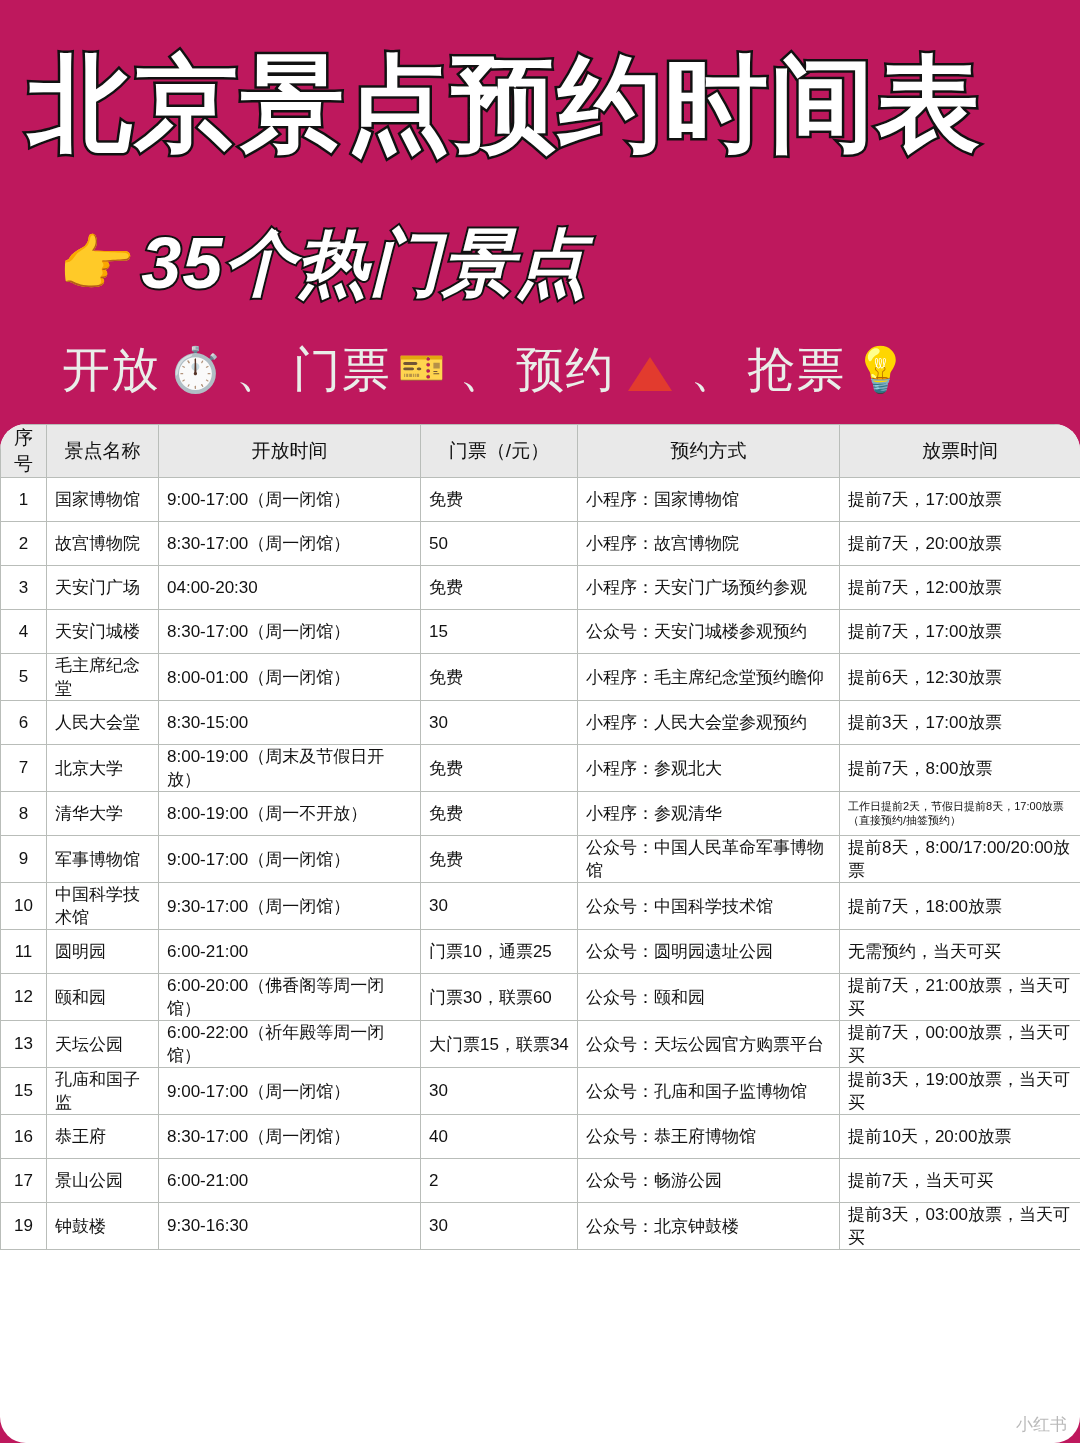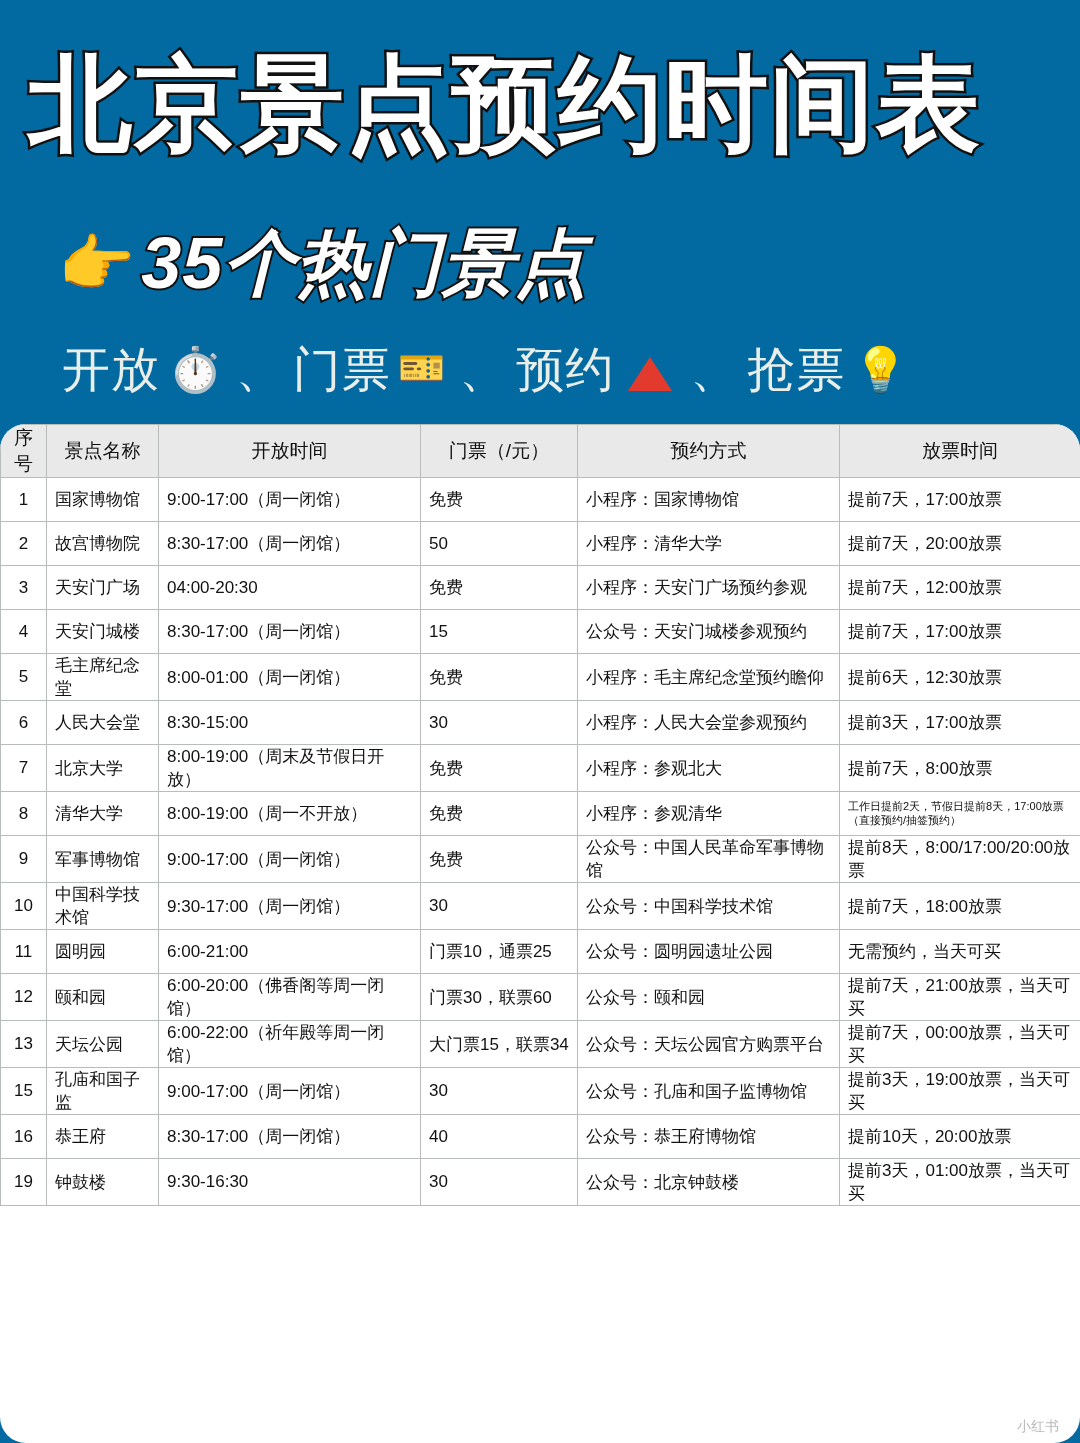--- a/index.html
+++ b/index.html
@@ -10,21 +10,21 @@
     width: 1080px;
     height: 1443px;
     background: #2e4a3e;
     font-family: "Liberation Sans", sans-serif;
     overflow: hidden;
   }
   .page {
     position: relative;
     width: 1080px;
     height: 1443px;
-    background: #0369a1;
+    background: #be185d;
     display: flex;
     flex-direction: column;
   }
   
   .header {
     padding: 48px 28px 0 28px;
   }
   .main-title {
     font-size: 104px;
     line-height: 1.08;
@@ -116,23 +116,23 @@
   td.c-idx { text-align: center; }
   col.c0 { width: 46px; }
   col.c1 { width: 112px; }
   col.c2 { width: 262px; }
   col.c3 { width: 157px; }
   col.c4 { width: 262px; }
   col.c5 { width: 241px; }
   td.small { font-size: 11px; line-height: 1.25; }
   .watermark {
     position: absolute;
-    right: 16px;
+    right: 8px;
     bottom: 6px;
-    font-size: 14px;
+    font-size: 17px;
     color: #b9b9b9;
     background: rgba(255,255,255,0.5);
     padding: 1px 5px;
     border-radius: 3px;
   }
 </style>
 </head>
 <body>
 
 <div class="page">
@@ -187,21 +187,21 @@
             <td>9:00-17:00（周一闭馆）</td>
             <td>免费</td>
             <td>小程序：国家博物馆</td>
             <td>提前7天，17:00放票</td>
           </tr>
           <tr>
             <td class="c-idx">2</td>
             <td>故宫博物院</td>
             <td>8:30-17:00（周一闭馆）</td>
             <td>50</td>
-            <td>小程序：清华大学</td>
+            <td>小程序：故宫博物院</td>
             <td>提前7天，20:00放票</td>
           </tr>
           <tr>
             <td class="c-idx">3</td>
             <td>天安门广场</td>
             <td>04:00-20:30</td>
             <td>免费</td>
             <td>小程序：天安门广场预约参观</td>
             <td>提前7天，12:00放票</td>
           </tr>
@@ -295,25 +295,33 @@
           </tr>
           <tr>
             <td class="c-idx">16</td>
             <td>恭王府</td>
             <td>8:30-17:00（周一闭馆）</td>
             <td>40</td>
             <td>公众号：恭王府博物馆</td>
             <td>提前10天，20:00放票</td>
           </tr>
           <tr>
+            <td class="c-idx">17</td>
+            <td>景山公园</td>
+            <td>6:00-21:00</td>
+            <td>2</td>
+            <td>公众号：畅游公园</td>
+            <td>提前7天，当天可买</td>
+          </tr>
+          <tr>
             <td class="c-idx">19</td>
             <td>钟鼓楼</td>
             <td>9:30-16:30</td>
             <td>30</td>
             <td>公众号：北京钟鼓楼</td>
-            <td>提前3天，01:00放票，当天可买</td>
+            <td>提前3天，03:00放票，当天可买</td>
           </tr>
         </tbody>
     </table>
   </div>
 
   <div class="watermark">小红书</div>
 </div>
 
 </body></html>

